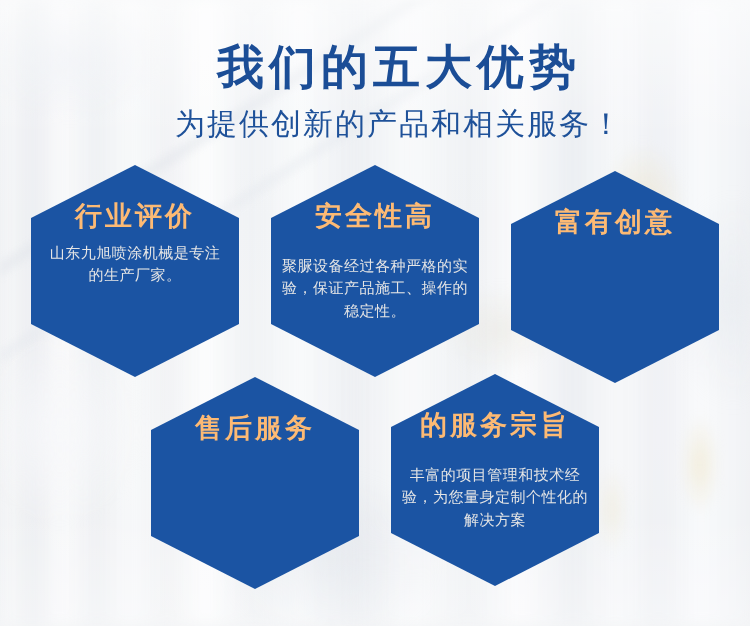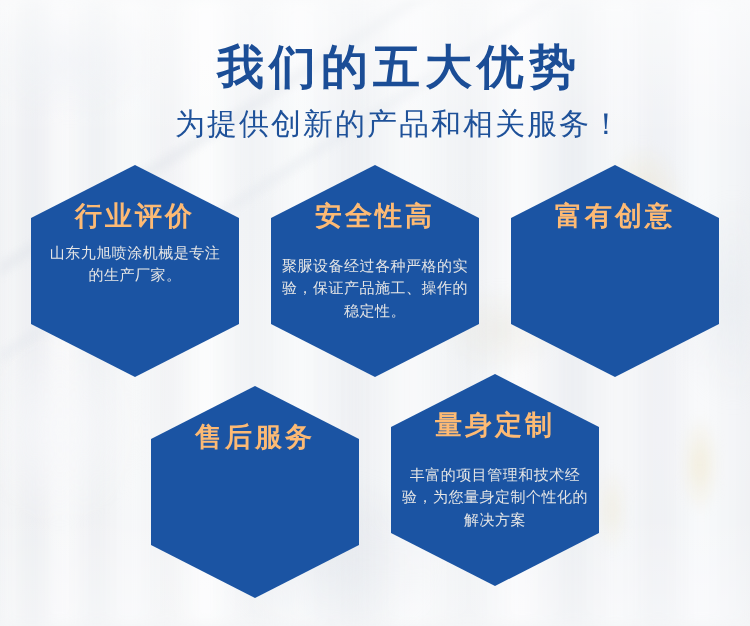--- a/index.html
+++ b/index.html
@@ -149,23 +149,23 @@
     text-align: center;
     letter-spacing: 0.5px;
     width: 180px;
     font-family: "DejaVu Sans", "Liberation Sans", sans-serif;
   }
   .hex-body.wide { width: 188px; margin-top: 24px; }
 
   
   #hex-1 { left: 31px;  top: 165px; }
   #hex-2 { left: 271px; top: 165px; }
-  #hex-3 { left: 511px; top: 165px; }
-  
-  #hex-4 { left: 151px; top: 386px; }
+  #hex-3 { left: 511px; top: 171px; }
+  
+  #hex-4 { left: 151px; top: 377px; }
   #hex-5 { left: 391px; top: 374px; }
 </style>
 </head>
 <body>
 
 <div id="banner">
 
   <div class="bg-layer bg-base"></div>
   <div class="bg-layer bg-verticals"></div>
   <div class="bg-layer bg-warm"></div>
@@ -190,17 +190,17 @@
 
   <div class="hex" id="hex-3">
     <div class="hex-title">富有创意</div>
   </div>
 
   <div class="hex" id="hex-4">
     <div class="hex-title">售后服务</div>
   </div>
 
   <div class="hex" id="hex-5">
-    <div class="hex-title">量身定制</div>
+    <div class="hex-title">的服务宗旨</div>
     <div class="hex-body wide">丰富的项目管理和技术经验，为您量身定制个性化的解决方案</div>
   </div>
 
 </div>
 
 </body></html>

